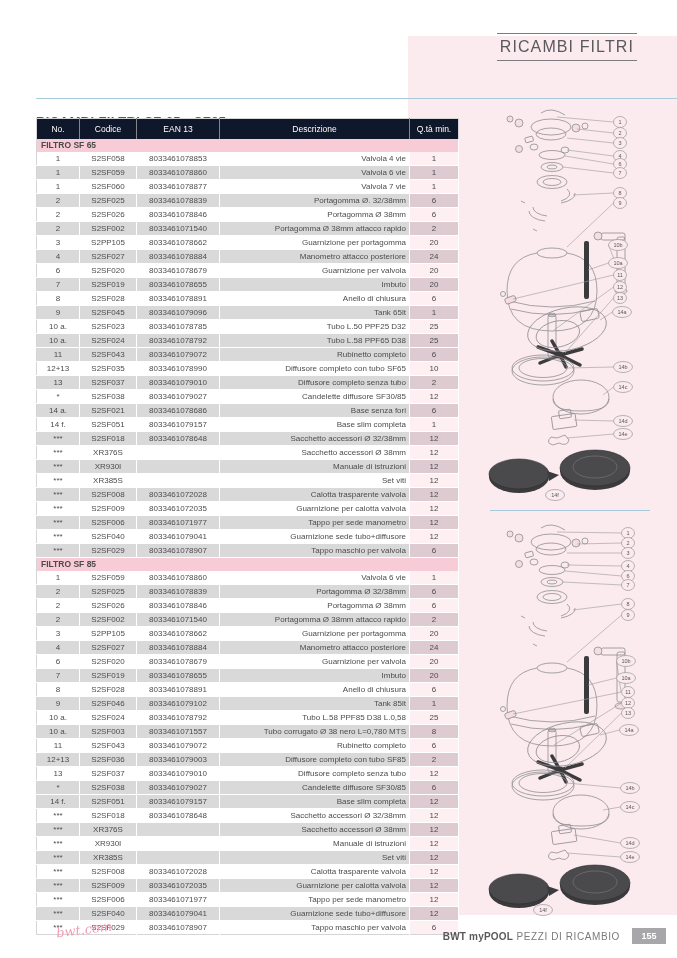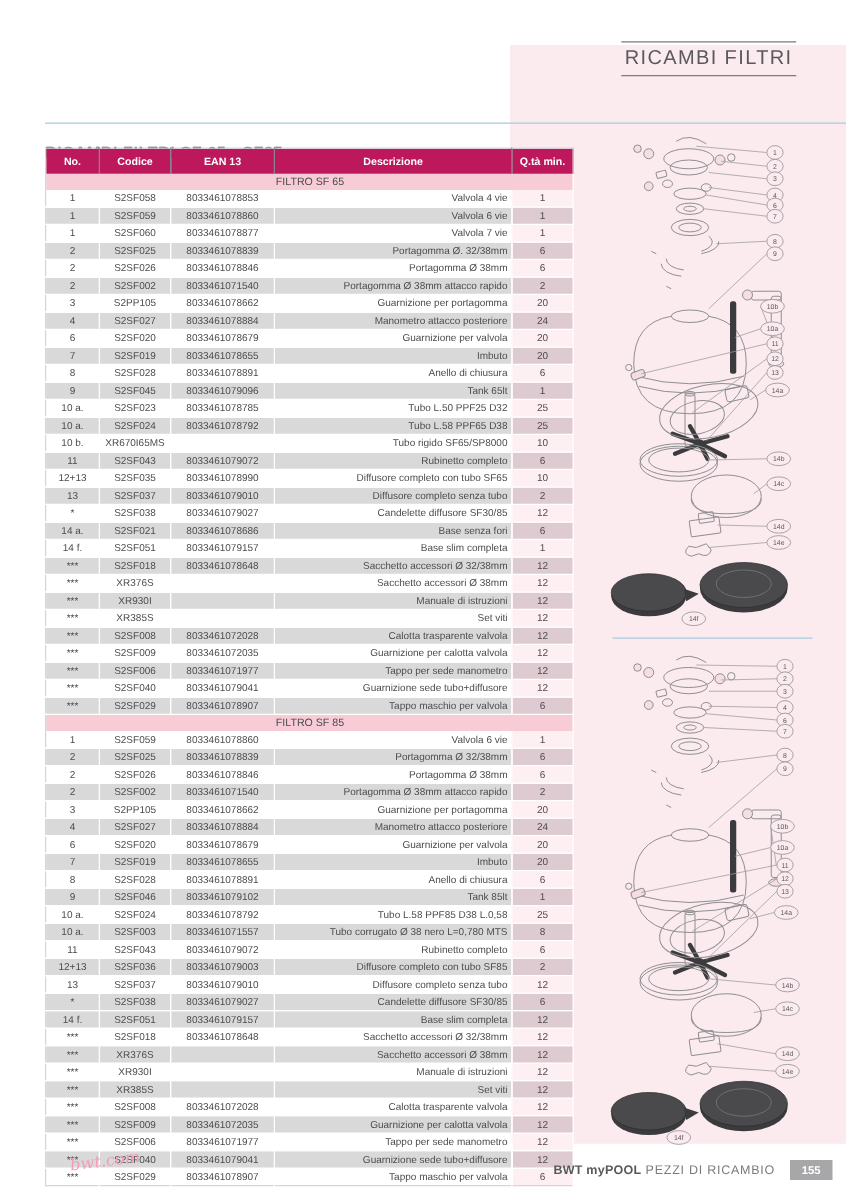--- a/index.html
+++ b/index.html
@@ -34,31 +34,31 @@
     border-collapse:collapse;table-layout:fixed;
     font-size:8px;line-height:9px;
     border:1px solid #d5d5d7;
   }
   table.parts col.c-no{width:43px}
   table.parts col.c-code{width:57px}
   table.parts col.c-ean{width:83px}
   table.parts col.c-desc{width:190px}
   table.parts col.c-qty{width:49px}
   table.parts th{
-    background:#be185d;color:#ffffff;font-weight:bold;font-size:8.5px;
+    background:#0f172a;color:#ffffff;font-weight:normal;font-size:8.5px;
     height:20px;text-align:center;border-right:1px solid #85858a;
     padding:0 2px;
   }
   table.parts th:last-child{border-right:none;}
   table.parts td{
     height:13px;padding:0 3px;text-align:center;
     border-right:1px solid #ffffff;white-space:nowrap;overflow:hidden;
   }
   tr.section-row td{
-    background:#f8ccd6;text-align:center;font-weight:normal;color:#4b4b4d;
+    background:#f8ccd6;text-align:left;font-weight:bold;color:#4b4b4d;
     padding-left:4px;font-size:8.5px;
   }
   tr.row-white td{background:#ffffff;}
   tr.row-gray td{background:#d9d9da;border-bottom:1px solid #ffffff;border-top:1px solid #ffffff;}
   tr.row-white td.qty{background:#fdeff2;}
   tr.row-gray td.qty{background:#decbd1;}
   table.parts td.left{text-align:right;padding-left:6px;}
   svg.diagram{position:absolute;overflow:visible;}
   svg .ln{fill:none;stroke:#8f8f92;stroke-width:0.8;}
   svg .lnf{fill:#f6dde2;stroke:#8f8f92;stroke-width:0.8;}
@@ -208,27 +208,20 @@
         <td>8033461078785</td>
         <td class="left">Tubo L.50 PPF25 D32</td>
         <td class="qty">25</td>
       </tr>
       <tr class="row-gray">
         <td>10 a.</td>
         <td>S2SF024</td>
         <td>8033461078792</td>
         <td class="left">Tubo L.58 PPF65 D38</td>
         <td class="qty">25</td>
-      </tr>
-      <tr class="row-white">
-        <td>10 b.</td>
-        <td>XR670I65MS</td>
-        <td></td>
-        <td class="left">Tubo rigido SF65/SP8000</td>
-        <td class="qty">10</td>
       </tr>
       <tr class="row-gray">
         <td>11</td>
         <td>S2SF043</td>
         <td>8033461079072</td>
         <td class="left">Rubinetto completo</td>
         <td class="qty">6</td>
       </tr>
       <tr class="row-white">
         <td>12+13</td>

